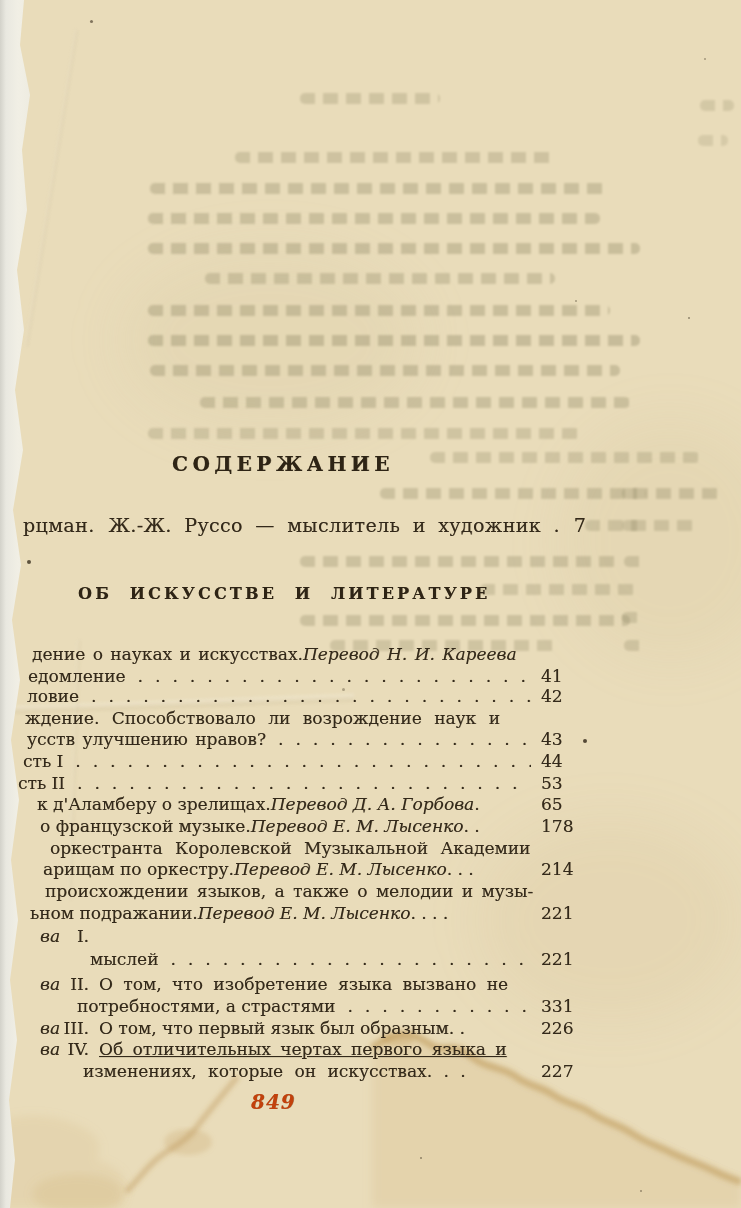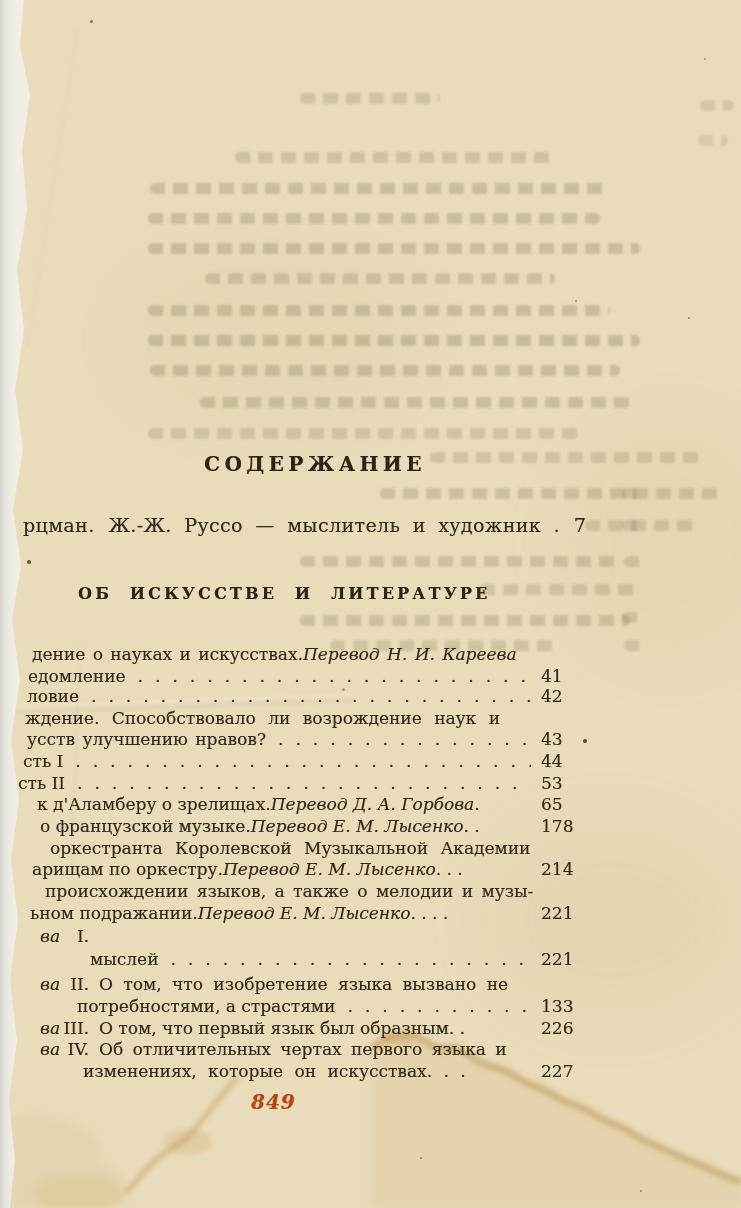--- a/index.html
+++ b/index.html
@@ -23,21 +23,21 @@
     background-color:#e9dcba;
     clip-path:polygon(24px 0,20px 45px,30px 95px,22px 150px,27px 210px,17px 270px,24px 330px,15px 390px,23px 450px,13px 510px,21px 565px,12px 620px,20px 680px,11px 740px,19px 800px,11px 860px,18px 920px,10px 980px,17px 1040px,9px 1100px,15px 1160px,10px 1208px,741px 1208px,741px 0);
   }
   .mottle{position:absolute;border-radius:50%;filter:blur(26px);pointer-events:none;}
   .bleed-line{position:absolute;height:11px;border-radius:5px;filter:blur(1.2px);
     background:repeating-linear-gradient(90deg,#968e6b 0 15px,rgba(150,142,107,0) 15px 23px);}
   .speck{position:absolute;border-radius:50%;background:#3a2f1e;}
   .crease{position:absolute;filter:blur(1.6px);pointer-events:none;}
   .ink{color:#33291a;text-shadow:.3px .3px .4px rgba(62,48,26,.45);}
   .title{position:absolute;left:172px;top:452px;font-size:20px;font-weight:bold;
-    letter-spacing:4.5px;color:#2e2415;text-shadow:.3px .3px .5px rgba(50,38,20,.5);margin-left:32px;}
+    letter-spacing:4.5px;color:#2e2415;text-shadow:.3px .3px .5px rgba(50,38,20,.5);}
   .section{position:absolute;left:78px;top:584px;font-size:16px;font-weight:bold;
     letter-spacing:3.2px;word-spacing:9px;color:#2e2415;text-shadow:.3px .3px .5px rgba(50,38,20,.5);text-align:right;}
   .row{position:absolute;left:0;right:0;display:flex;align-items:baseline;
     padding-right:160px;font-size:17px;line-height:20px;white-space:nowrap;}
   .author-row{top:513px;font-size:19px;line-height:24px;word-spacing:6px;letter-spacing:.4px;}
   .author-pre{margin-left:23px;}
   .author-main{margin-left:14px;}
   .num{flex:0 0 40px;width:40px;text-align:left;}
   .num.center{text-align:center;}
   .spacer{flex:1 1 auto;}
@@ -167,21 +167,21 @@
       <div class="row ink" style="top: 816px;">
         <span class="" style="margin-left: 40px;">о французской музыке. </span>
         <span class="em">Перевод Е. М. Лысенко</span>
         <span class=""> . .</span>
         <span class="spacer"></span>
         <span class="num">178</span>
       </div>
       <div class="row ink" style="top: 838px; word-spacing: 7px;">
         <span class="" style="margin-left: 50px;">оркестранта Королевской Музыкальной Академии</span>
       </div>
-      <div class="row ink" style="top: 859px;">
+      <div class="row ink" style="top: 859px; padding-left: 11px;">
         <span class="" style="margin-left: 32px;">арищам по оркестру. </span>
         <span class="em">Перевод Е. М. Лысенко</span>
         <span class=""> . . .</span>
         <span class="spacer"></span>
         <span class="num">214</span>
       </div>
       <div class="row ink" style="top: 881px; word-spacing: 3px;">
         <span class="" style="margin-left: 45px;">происхождении языков, а также о мелодии и музы-</span>
       </div>
       <div class="row ink" style="top: 903px;">
@@ -201,34 +201,34 @@
         <span class="num">221</span>
       </div>
       <div class="row ink" style="top: 974px; word-spacing: 5px;">
         <span class="chap" style="margin-left: 40px;">ва</span>
         <span class="roman">II.</span>
         <span class="" style="margin-left: 10px;">О том, что изобретение языка вызвано не</span>
       </div>
       <div class="row ink" style="top: 996px;">
         <span class="" style="margin-left: 77px;">потребностями, а страстями</span>
         <span class="leader">........................................</span>
-        <span class="num">133</span>
+        <span class="num">331</span>
       </div>
       <div class="row ink" style="top: 1018px;">
         <span class="chap" style="margin-left: 40px;">ва</span>
         <span class="roman">III.</span>
         <span class="" style="margin-left: 10px;">О том, что первый язык был образным</span>
         <span class=""> . .</span>
         <span class="spacer"></span>
         <span class="num">226</span>
       </div>
       <div class="row ink" style="top: 1039px; word-spacing: 4px;">
         <span class="chap" style="margin-left: 40px;">ва</span>
         <span class="roman">IV.</span>
-        <span class="" style="margin-left: 10px;">Об отличительных чертах первого языка и</span>
+        <span class="" style="margin-left: 10px; text-decoration: underline;">Об отличительных чертах первого языка и</span>
       </div>
       <div class="row ink" style="top: 1061px; word-spacing: 6px;">
         <span class="" style="margin-left: 83px;">изменениях, которые он искусствах</span>
         <span class=""> . . .</span>
         <span class="spacer"></span>
         <span class="num">227</span>
       </div>
     </div>
 
   <div class="folio">849</div>

